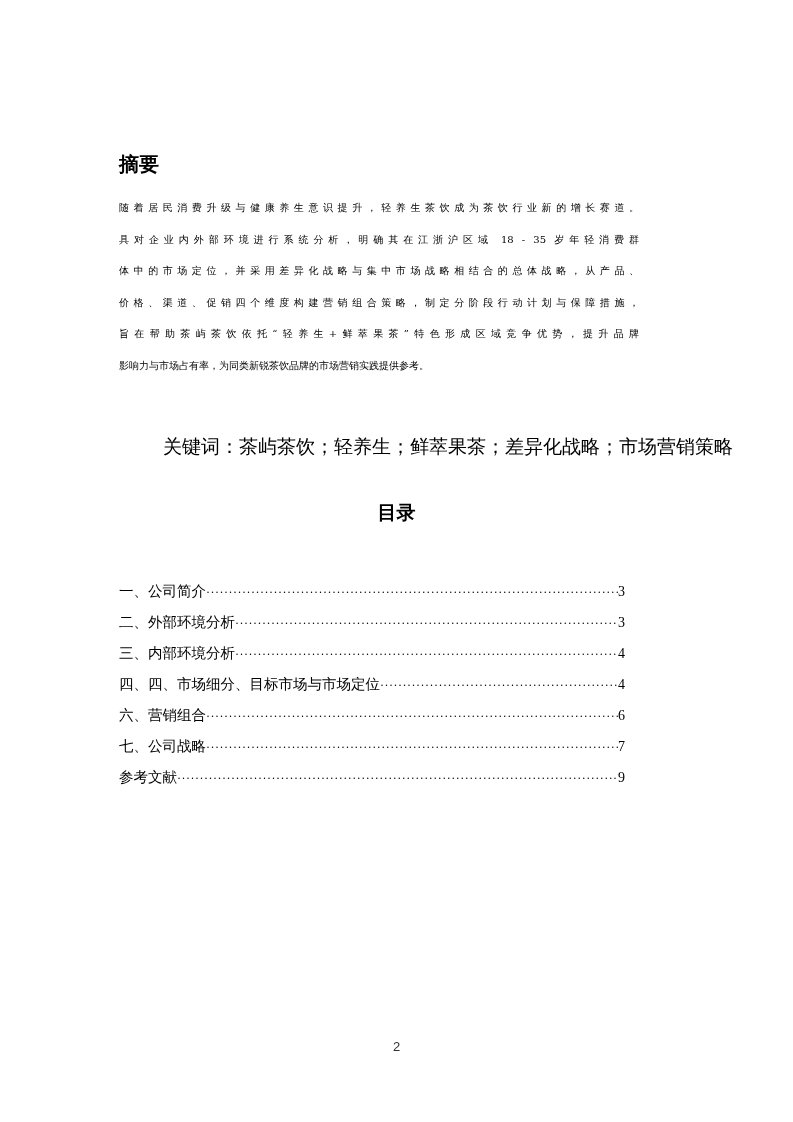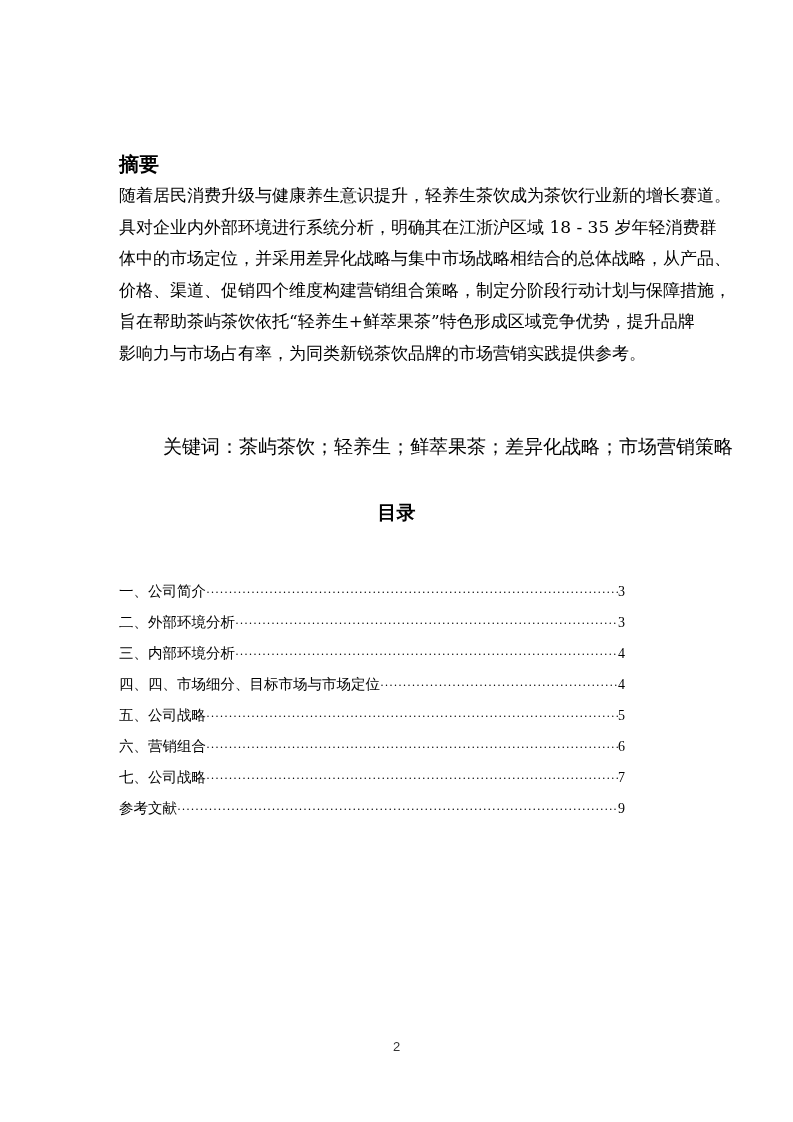--- a/index.html
+++ b/index.html
@@ -1,21 +1,21 @@
 <!DOCTYPE html>
 <html><head>
   <meta charset="utf-8">
   <style>
     html, body { margin: 0; padding: 0; background: #ffffff; }
     body { width: 793px; height: 1122px; position: relative; overflow: hidden;
            font-family: "DejaVu Serif", "Liberation Serif", serif; color: #000; }
     .page { position: absolute; left: 0; top: 0; width: 793px; height: 1122px; }
     .abs-title { position: absolute; left: 119px; top: 103px; font-family: "DejaVu Sans", sans-serif;
                  font-weight: bold; font-size: 20px; letter-spacing: 0px; margin-top: 48px; }
-    .abstract { position: absolute; left: 119px; top: 180px; width: 520px; font-size: 17px; line-height: 31.5px; }
+    .abstract { position: absolute; left: 119px; top: 192px; width: 520px; font-size: 10px; line-height: 31.5px; }
     .abstract .line { white-space: nowrap; display: block; height: 31.5px; text-align: justify; text-align-last: justify; width: 520px; }
     .abstract .line.last { text-align-last: left; }
     .keywords { position: absolute; left: 119px; top: 434px; font-size: 19px; white-space: nowrap; margin-left: 44px; }
     .toc-title { position: absolute; left: 0; width: 793px; top: 500px; text-align: center; font-family: "DejaVu Sans", sans-serif;
                  font-weight: bold; font-size: 19px; }
     .toc-title span { letter-spacing: 20px; margin-right: -20px; }
     .toc { position: absolute; left: 119px; top: 582px; width: 506px; }
     .toc-row { display: flex; align-items: baseline; height: 31px; font-size: 14.5px; font-family: Liberation Serif, serif; }
     .toc-label { white-space: nowrap; }
     .toc-leader { flex: 1; overflow: hidden; white-space: nowrap; color: #000; letter-spacing: 0.5px; font-size: 12px; }
@@ -61,25 +61,20 @@
       <span class="toc-label">三、内部环境分析</span>
       <span class="toc-leader"></span>
       <span class="toc-page">4</span>
     </div>
     <div class="toc-row">
       <span class="toc-label">四、四、市场细分、目标市场与市场定位</span>
       <span class="toc-leader"></span>
       <span class="toc-page">4</span>
     </div>
     <div class="toc-row">
-      <span class="toc-label">五、公司战略</span>
-      <span class="toc-leader"></span>
-      <span class="toc-page">5</span>
-    </div>
-    <div class="toc-row">
       <span class="toc-label">六、营销组合</span>
       <span class="toc-leader"></span>
       <span class="toc-page">6</span>
     </div>
     <div class="toc-row">
       <span class="toc-label">七、公司战略</span>
       <span class="toc-leader"></span>
       <span class="toc-page">7</span>
     </div>
     <div class="toc-row">

